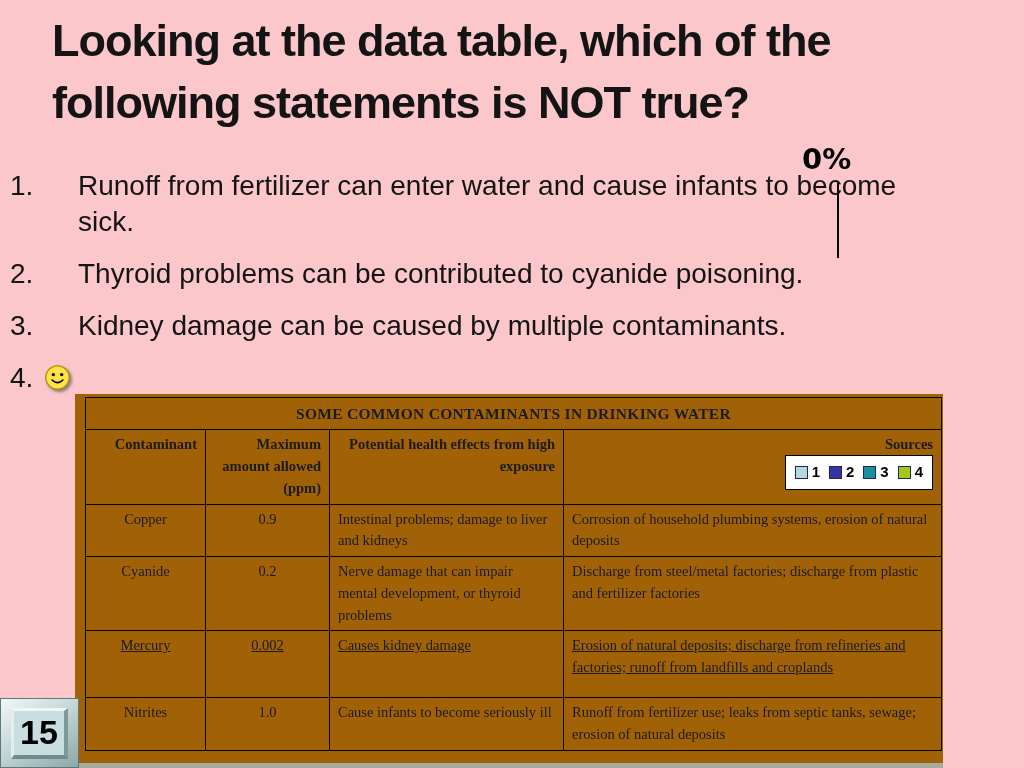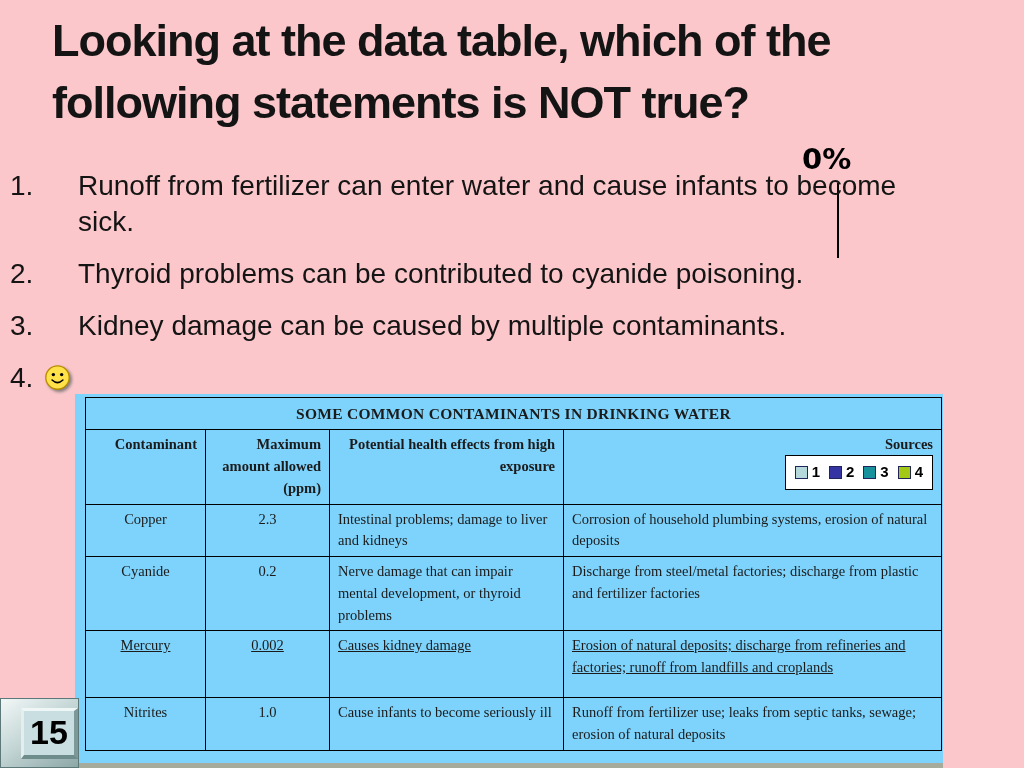--- a/index.html
+++ b/index.html
@@ -37,21 +37,21 @@
   .opt-text { max-width:832px; }
   .smiley {
     width:27px; height:27px; flex-shrink:0;
     margin:4px 10px 0 0;
     filter:drop-shadow(2.5px 2.5px 1.5px rgba(120,115,115,0.9));
   }
 
   
   .table-wrap {
     position:absolute; left:75px; top:394px; width:868px; height:374px;
-    background:#7dd3fc;
+    background:#a16207;
   }
   .table-wrap::after {
     content:""; position:absolute; left:0; right:0; bottom:0; height:5px;
     background:#a6ab9c;
   }
   table.data {
     position:absolute; left:10px; top:3px; width:856px;
     border-collapse:collapse; table-layout:fixed;
     font-family:"Liberation Serif", serif; font-size:14.5px; line-height:1.5; color:#1b1b1b;
   }
@@ -80,21 +80,21 @@
   }
   .legend-item { display:flex; align-items:center; gap:4px; }
   .legend-swatch { width:13px; height:13px; border:1.5px solid #20245a; display:inline-block; }
   .legend-num { font-family:"Liberation Sans", sans-serif; font-weight:bold; font-size:15px; color:#000; }
 
   
   .keycap {
     position:absolute; left:0px; top:698px; width:79px; height:70px; z-index:5;
     background:linear-gradient(145deg,#f2f7f7 0%, #c6d7d7 45%, #8da7a7 100%);
     border:1px solid #5d7878;
-    display:flex; align-items:center; justify-content:flex-end;
+    display:flex; align-items:center; justify-content:center;
   }
   .keycap-face {
     width:57px; height:51px; background:#c9dee0;
     border-style:solid; border-width:3px 4px 4px 3px;
     border-color:#eff6f6 #7d9899 #6f8c8d #e4eeee;
     display:flex; align-items:center; justify-content:center;
     font-family:"Liberation Sans", sans-serif; font-weight:bold; font-size:34px; color:#000;
   }
 </style>
 </head>
@@ -164,21 +164,21 @@
               <span class="legend-swatch" style="background: rgb(164, 200, 22);"></span>
               <span class="legend-num">4</span>
             </span>
           </span>
         </th>
       </tr>
     </thead>
     <tbody>
       <tr>
         <td class="center">Copper</td>
-        <td class="center">2.3</td>
+        <td class="center">0.9</td>
         <td>Intestinal problems; damage to liver and kidneys</td>
         <td>Corrosion of household plumbing systems, erosion of natural deposits</td>
       </tr>
       <tr>
         <td class="center">Cyanide</td>
         <td class="center">0.2</td>
         <td>Nerve damage that can impair mental development, or thyroid problems</td>
         <td>Discharge from steel/metal factories; discharge from plastic and fertilizer factories</td>
       </tr>
       <tr>

